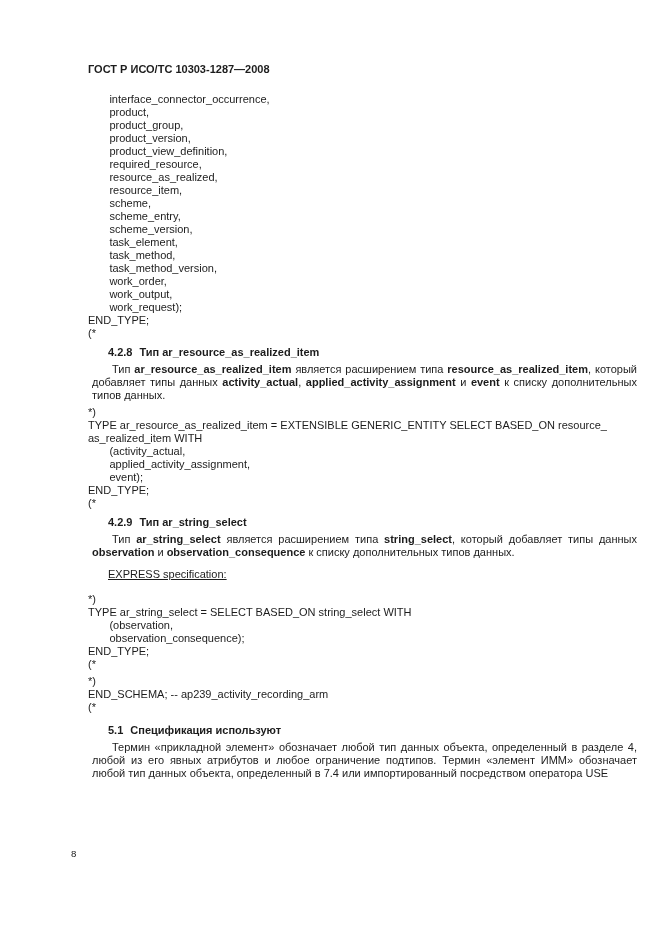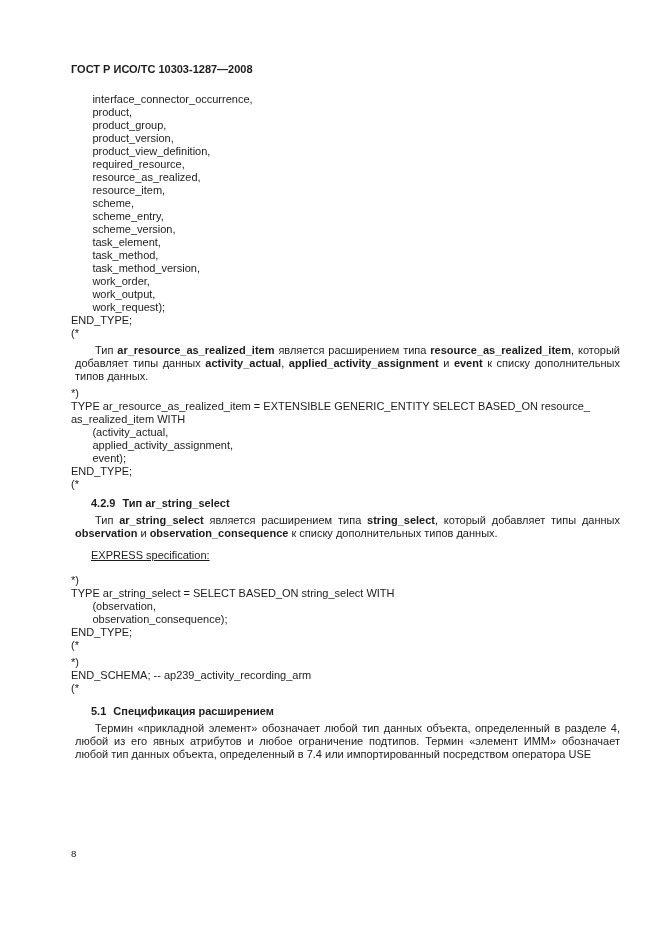--- a/index.html
+++ b/index.html
@@ -11,21 +11,21 @@
     position: relative;
     width: 661px;
     height: 936px;
     background: #ffffff;
     font-family: "Liberation Sans", sans-serif;
     color: #1c1c1c;
     overflow: hidden;
   }
   .content {
     position: absolute;
-    left: 71px;
+    left: 88px;
     top: 63px;
     width: 553px;
     font-size: 11px;
     line-height: 13px;
   }
   .doc-header {
     font-weight: 700;
     margin: 0 0 17px 0;
   }
   .code {
@@ -104,20 +104,21 @@
        scheme_version,
        task_element,
        task_method,
        task_method_version,
        work_order,
        work_output,
        work_request);
 END_TYPE;
 (*</pre>
 
+    <h4 class="h-sub"><span class="h-num">4.2.8</span><span>Тип ar_resource_as_realized_item</span></h4>
 
     <p class="body-par"><span>Тип </span><b>ar_resource_as_realized_item</b><span> является расширением типа </span><b>resource_as_realized_item</b><span>, который добавляет типы данных </span><b>activity_actual</b><span>, </span><b>applied_activity_assignment</b><span> и </span><b>event</b><span> к списку дополнительных типов данных.</span></p>
 
 
 
     <pre class="code code-ar-resource">*)
 TYPE ar_resource_as_realized_item = EXTENSIBLE GENERIC_ENTITY SELECT BASED_ON resource_
 as_realized_item WITH
        (activity_actual,
        applied_activity_assignment,
@@ -136,20 +137,20 @@
        (observation,
        observation_consequence);
 END_TYPE;
 (*</pre>
 
     <pre class="code code-end-schema">*)
 END_SCHEMA; -- ap239_activity_recording_arm
 (*</pre>
 
 
-    <h4 class="h-sub h-sub51"><span class="h-num">5.1</span><span>Спецификация расширением</span></h4>
+    <h4 class="h-sub h-sub51"><span class="h-num">5.1</span><span>Спецификация используют</span></h4>
 
     <p class="body-par">Термин «прикладной элемент» обозначает любой тип данных объекта, определенный в разделе 4, любой из его явных атрибутов и любое ограничение подтипов. Термин «элемент ИММ» обозначает любой тип данных объекта, определенный в 7.4 или импортированный посредством оператора USE</p>
 
   </div>
 
   <div class="page-number">8</div>
 </div>
 
 </body></html>

